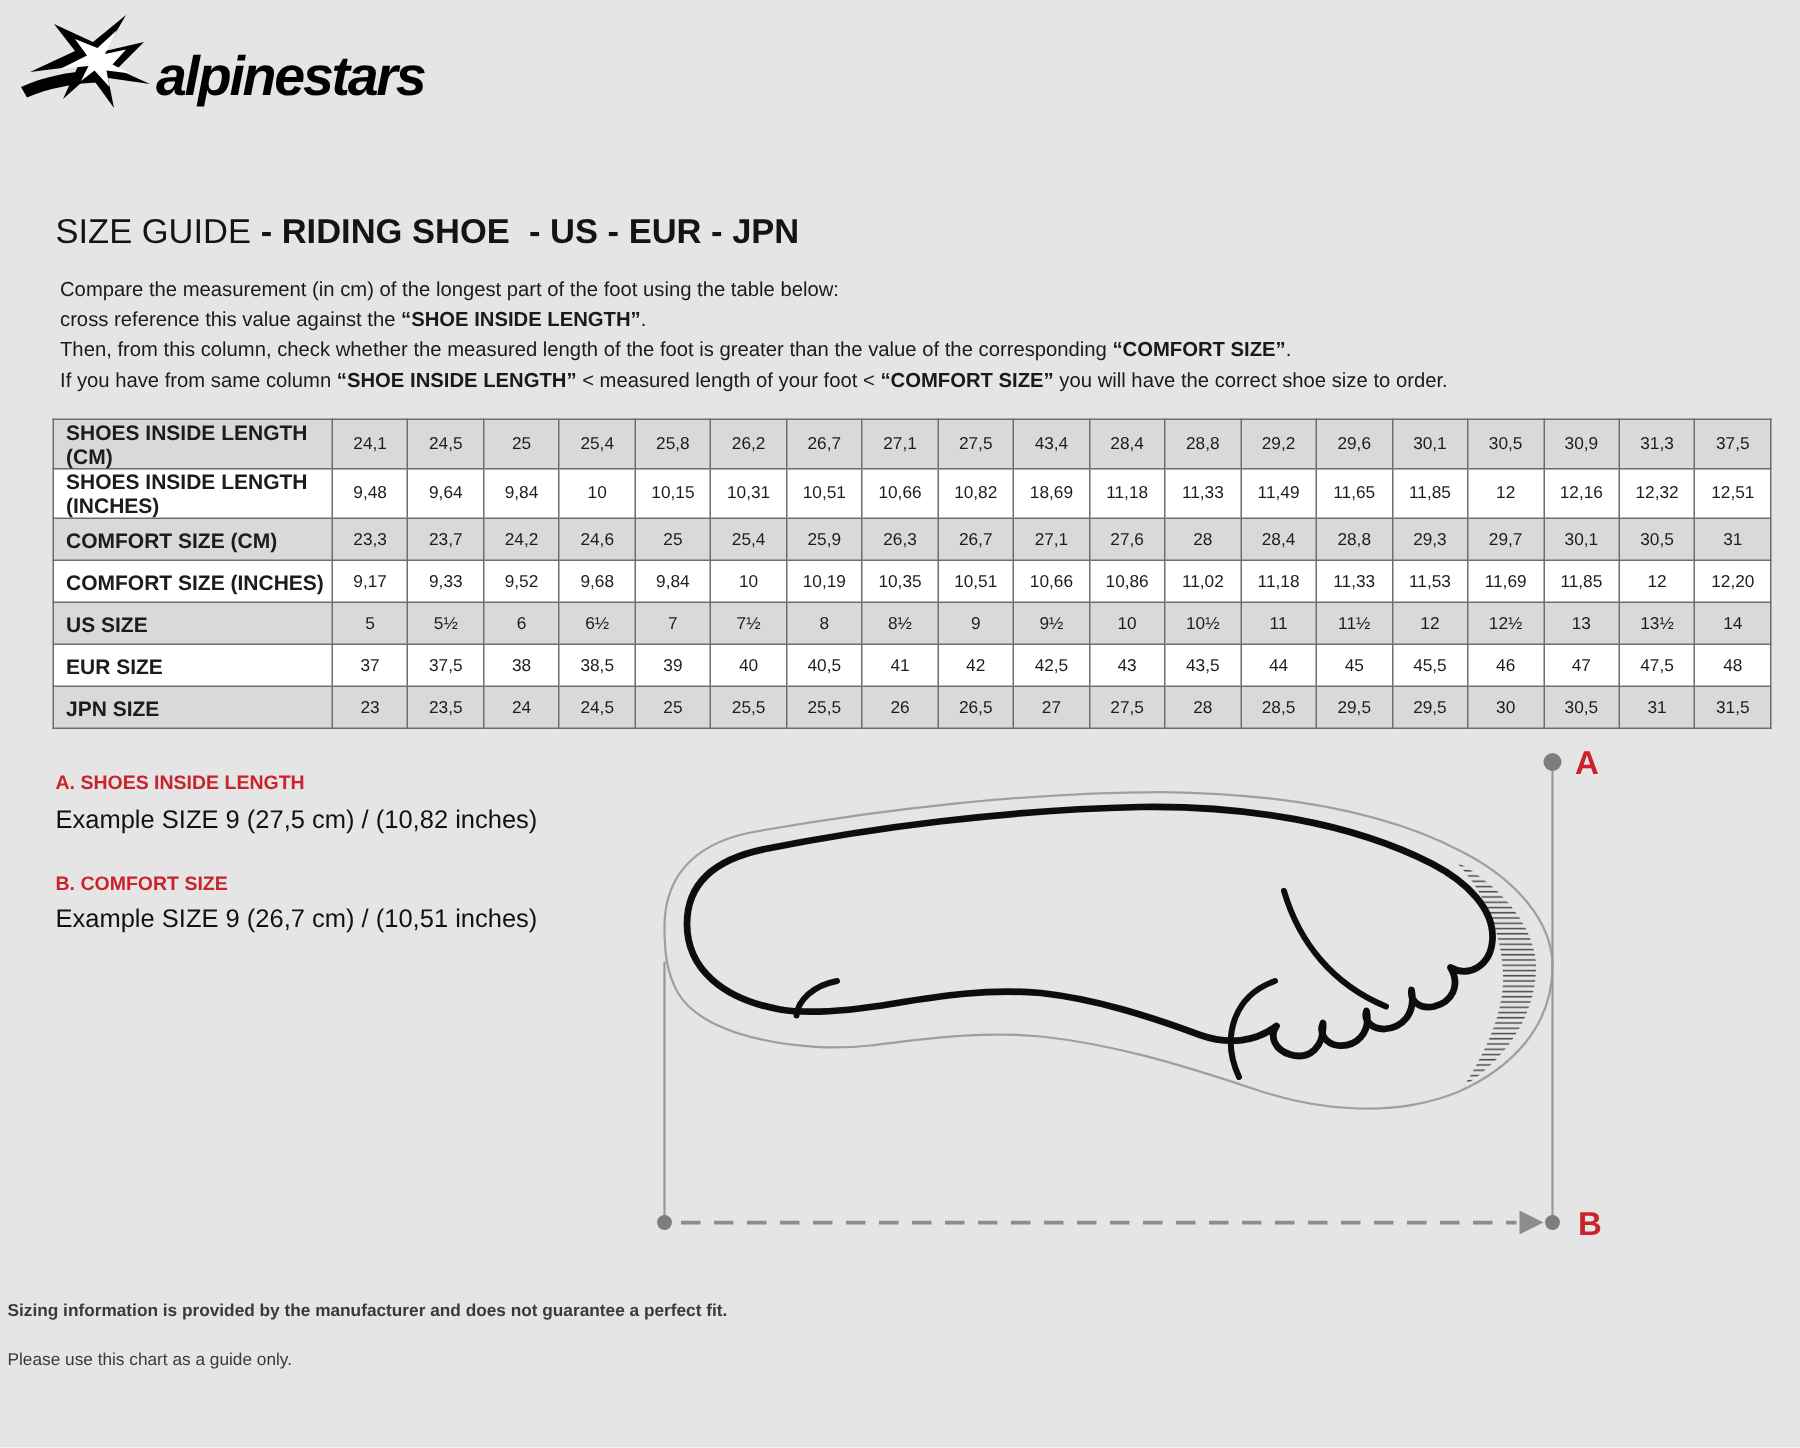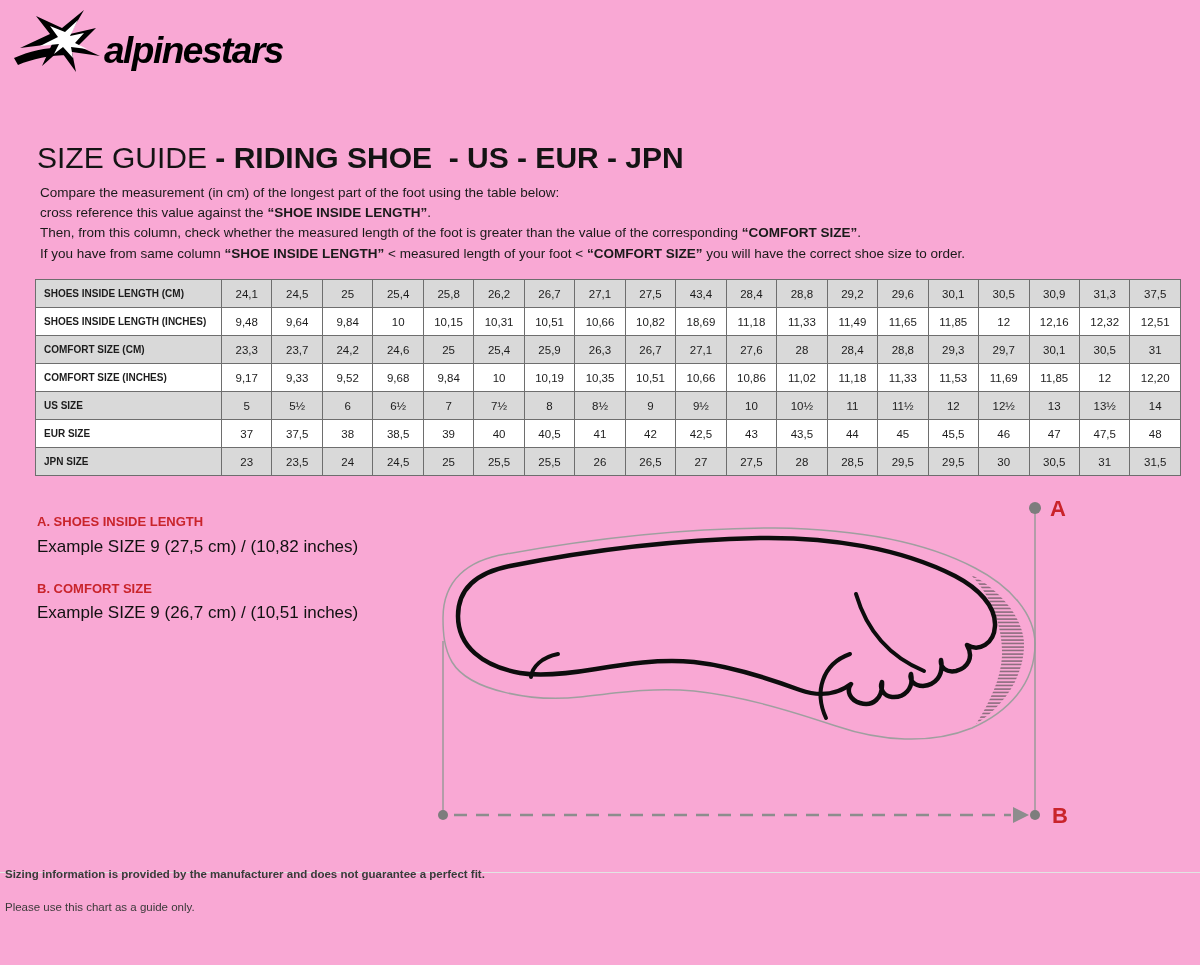--- a/index.html
+++ b/index.html
@@ -1,39 +1,39 @@
 <!DOCTYPE html>
 <html><head>
 <meta charset="utf-8">
 <style>
   html,body{margin:0;padding:0;background:#fff;}
-  #page{position:relative;width:1200px;height:965px;background:#f9a8d4;overflow:hidden;
+  #page{position:relative;width:1200px;height:965px;background:#e5e5e5;overflow:hidden;
         font-family:"Liberation Sans",sans-serif;color:#111;}
 
   
   #logo{position:absolute;left:12px;top:6px;width:290px;height:70px;}
   #logo svg{position:absolute;left:0;top:2px;}
   #wordmark{position:absolute;left:92px;top:24px;font-size:37px;font-weight:bold;
             font-style:italic;letter-spacing:-1.5px;color:#000;}
 
   
-  #page-title{position:absolute;left:37px;top:141px;font-size:30px;color:#141414;white-space:pre;}
+  #page-title{position:absolute;left:37px;top:141px;font-size:23px;color:#141414;white-space:pre;}
   #page-title .t-reg{font-weight:500;letter-spacing:0px;}
   #page-title .t-bold{font-weight:bold;}
 
   
   #intro{position:absolute;left:40px;top:183px;font-size:13.5px;line-height:20.2px;color:#1a1a1a;}
   #intro b{font-weight:bold;}
 
   
   #size-table{position:absolute;left:35px;top:279px;width:1146px;border-collapse:collapse;
               table-layout:fixed;font-size:11.5px;color:#1c1c1c;}
   #size-table th,#size-table td{border:1px solid #6e6e6e;height:27px;padding:0;
               vertical-align:middle;}
-  #size-table th{width:177px;text-align:left;padding-left:8px;font-weight:bold;font-size:10px;}
+  #size-table th{width:177px;text-align:left;padding-left:8px;font-weight:bold;font-size:14px;}
   #size-table td{text-align:center;}
   #size-table tr.shaded th,#size-table tr.shaded td{background:#d9d9d9;}
   #size-table tr:not(.shaded) th,#size-table tr:not(.shaded) td{background:#ffffff;}
 
   
   .legend-title{position:absolute;left:37px;font-size:13px;font-weight:bold;color:#c9242b;}
   .legend-example{position:absolute;left:37px;font-size:17px;color:#111;}
   #legend-a-title{top:514px;}
   #legend-a-example{top:537px;}
   #legend-b-title{top:581px;}

